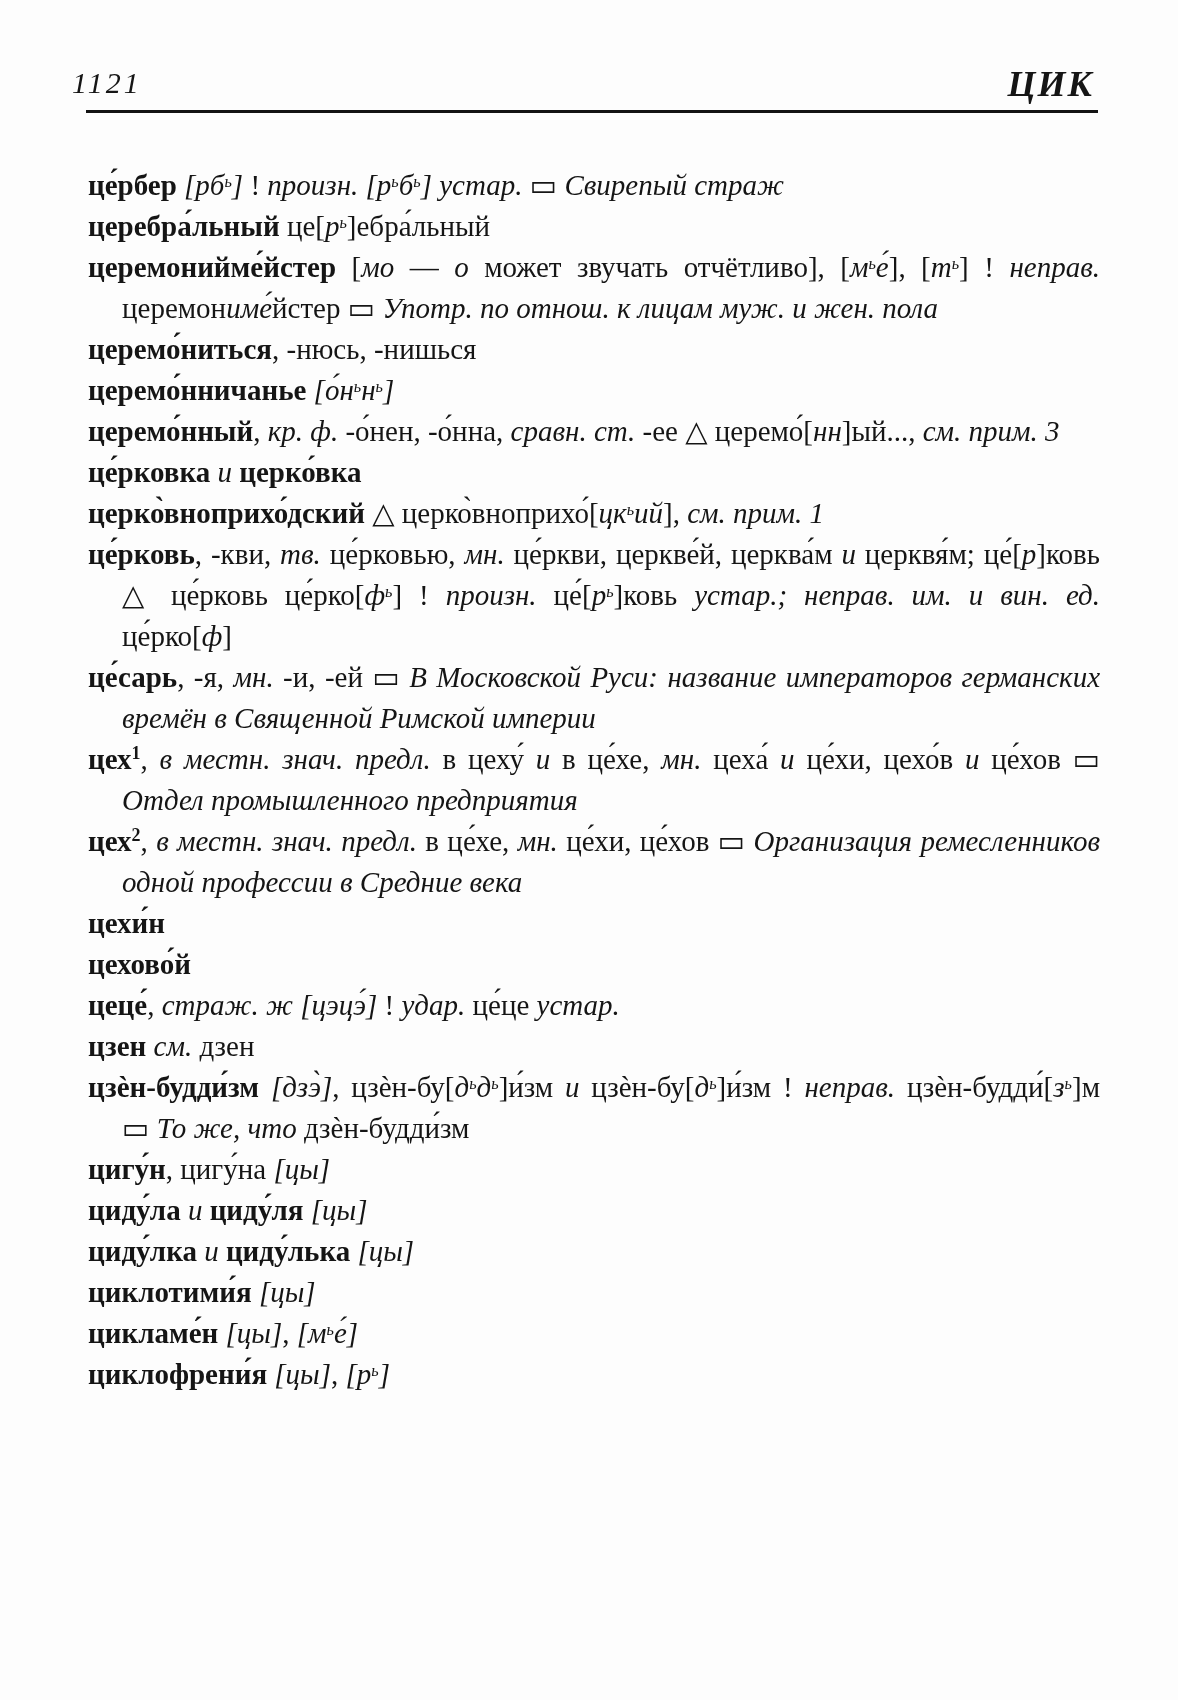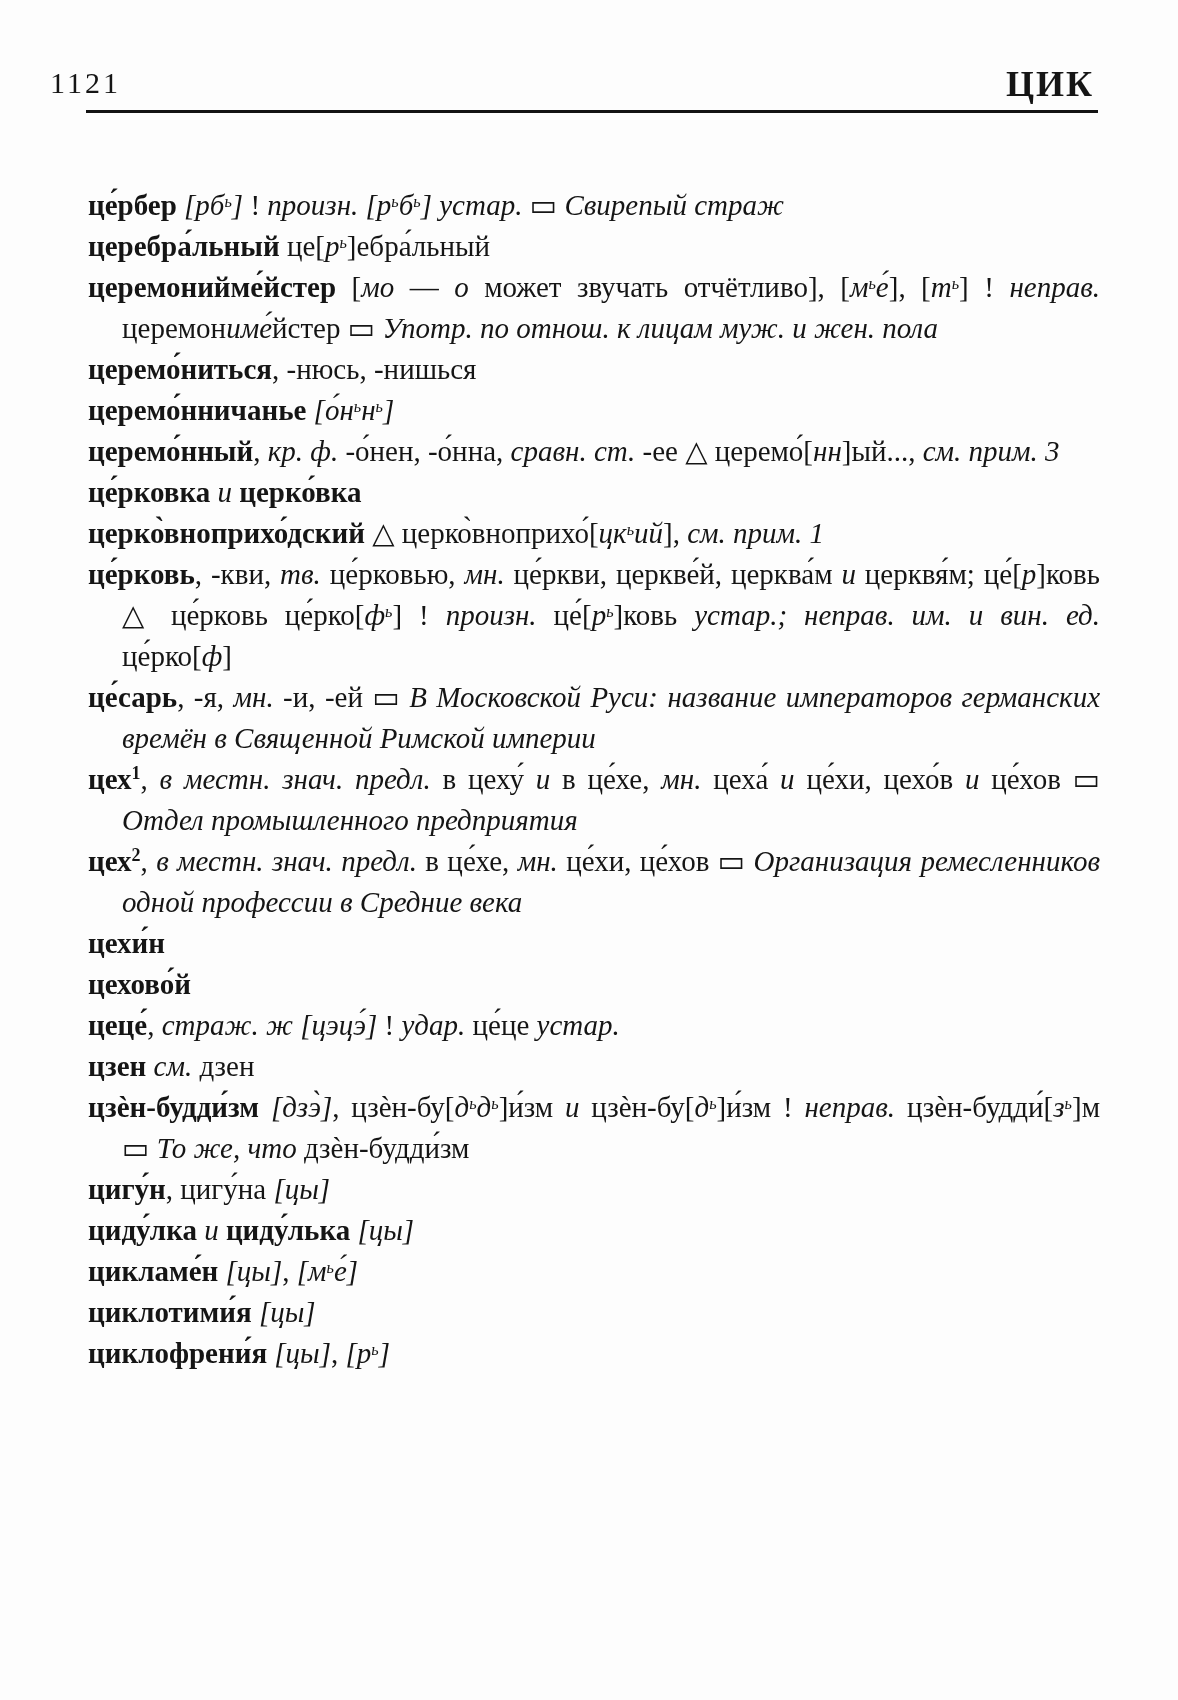--- a/index.html
+++ b/index.html
@@ -17,41 +17,42 @@
   .page {
     position: relative;
     width: 1178px;
     height: 1700px;
     background: #fdfdfd;
   }
   .page-header {
     display: flex;
     justify-content: space-between;
     align-items: flex-end;
-    padding: 66px 84px 0 50px;
+    padding: 66px 84px 0 72px;
+    font-style: italic;
   }
   .page-number {
     font-size: 30px;
     letter-spacing: 3px;
     line-height: 1;
     padding-bottom: 4px;
   }
   .running-head {
     font-size: 36px;
     font-weight: bold;
     letter-spacing: 2px;
     line-height: 1;
   }
   .header-rule {
     border: none;
     border-top: 3px solid #131313;
     margin: 8px 80px 0 86px;
   }
   .entries {
-    margin: 72px 78px 0 88px;
+    margin: 52px 78px 0 88px;
   }
   p.entry {
     margin: 0;
     font-size: 29px;
     line-height: 41px;
     padding-left: 34px;
     text-indent: -34px;
     text-align: justify;
   }
   .seg-p { font-style: normal; }
@@ -91,18 +92,19 @@
       <p class="entry"><span class="seg-b">це́рковь</span><span class="seg-p">, -кви, </span><span class="seg-i">тв. </span><span class="seg-p">це́рковью, </span><span class="seg-i">мн. </span><span class="seg-p">це́ркви, церкве́й, церква́м </span><span class="seg-i">и </span><span class="seg-p">церквя́м; це́[</span><span class="seg-i">р</span><span class="seg-p">]ковь △ це́рковь це́рко[</span><span class="seg-i">ф</span><span class="seg-sup">ь</span><span class="seg-p">] ! </span><span class="seg-i">произн. </span><span class="seg-p">це́[</span><span class="seg-i">р</span><span class="seg-sup">ь</span><span class="seg-p">]ковь </span><span class="seg-i">устар.; неправ. им. и вин. ед. </span><span class="seg-p">це́рко[</span><span class="seg-i">ф</span><span class="seg-p">]</span></p>
       <p class="entry"><span class="seg-b">це́сарь</span><span class="seg-p">, -я, </span><span class="seg-i">мн. </span><span class="seg-p">-и, -ей ▭ </span><span class="seg-i">В Московской Руси: название императоров германских времён в Священной Римской империи</span></p>
       <p class="entry"><span class="seg-b">цех</span><span class="seg-hnum">1</span><span class="seg-p">, </span><span class="seg-i">в местн. знач. предл. </span><span class="seg-p">в цеху́ </span><span class="seg-i">и </span><span class="seg-p">в це́хе, </span><span class="seg-i">мн. </span><span class="seg-p">цеха́ </span><span class="seg-i">и </span><span class="seg-p">це́хи, цехо́в </span><span class="seg-i">и </span><span class="seg-p">це́хов ▭ </span><span class="seg-i">Отдел промышленного предприятия</span></p>
       <p class="entry"><span class="seg-b">цех</span><span class="seg-hnum">2</span><span class="seg-p">, </span><span class="seg-i">в местн. знач. предл. </span><span class="seg-p">в це́хе, </span><span class="seg-i">мн. </span><span class="seg-p">це́хи, це́хов ▭ </span><span class="seg-i">Организация ремесленников одной профессии в Средние века</span></p>
       <p class="entry"><span class="seg-b">цехи́н</span></p>
       <p class="entry"><span class="seg-b">цехово́й</span></p>
       <p class="entry"><span class="seg-b">цеце́</span><span class="seg-p">, </span><span class="seg-i">страж. ж </span><span class="seg-i">[цэцэ́]</span><span class="seg-p"> ! </span><span class="seg-i">удар. </span><span class="seg-p">це́це </span><span class="seg-i">устар.</span></p>
       <p class="entry"><span class="seg-b">цзен </span><span class="seg-i">см. </span><span class="seg-p">дзен</span></p>
       <p class="entry"><span class="seg-b">цзѐн-будди́зм </span><span class="seg-i">[дзэ̀]</span><span class="seg-p">, цзѐн-бу[</span><span class="seg-i">д</span><span class="seg-sup">ь</span><span class="seg-i">д</span><span class="seg-sup">ь</span><span class="seg-p">]и́зм </span><span class="seg-i">и </span><span class="seg-p">цзѐн-бу[</span><span class="seg-i">д</span><span class="seg-sup">ь</span><span class="seg-p">]и́зм ! </span><span class="seg-i">неправ. </span><span class="seg-p">цзѐн-будди́[</span><span class="seg-i">з</span><span class="seg-sup">ь</span><span class="seg-p">]м ▭ </span><span class="seg-i">То же, что </span><span class="seg-p">дзѐн-будди́зм</span></p>
       <p class="entry"><span class="seg-b">цигу́н</span><span class="seg-p">, цигу́на </span><span class="seg-i">[цы]</span></p>
+      <p class="entry"><span class="seg-b">циду́ла </span><span class="seg-i">и </span><span class="seg-b">циду́ля </span><span class="seg-i">[цы]</span></p>
       <p class="entry"><span class="seg-b">циду́лка </span><span class="seg-i">и </span><span class="seg-b">циду́лька </span><span class="seg-i">[цы]</span></p>
+      <p class="entry"><span class="seg-b">циклотими́я </span><span class="seg-i">[цы]</span></p>
       <p class="entry"><span class="seg-b">цикламе́н </span><span class="seg-i">[цы]</span><span class="seg-p">, </span><span class="seg-i">[м</span><span class="seg-sup">ь</span><span class="seg-i">е́]</span></p>
-      <p class="entry"><span class="seg-b">циклотими́я </span><span class="seg-i">[цы]</span></p>
       <p class="entry"><span class="seg-b">циклофрени́я </span><span class="seg-i">[цы]</span><span class="seg-p">, </span><span class="seg-i">[р</span><span class="seg-sup">ь</span><span class="seg-i">]</span></p>
     </div>
 </div>
 
 </body></html>

